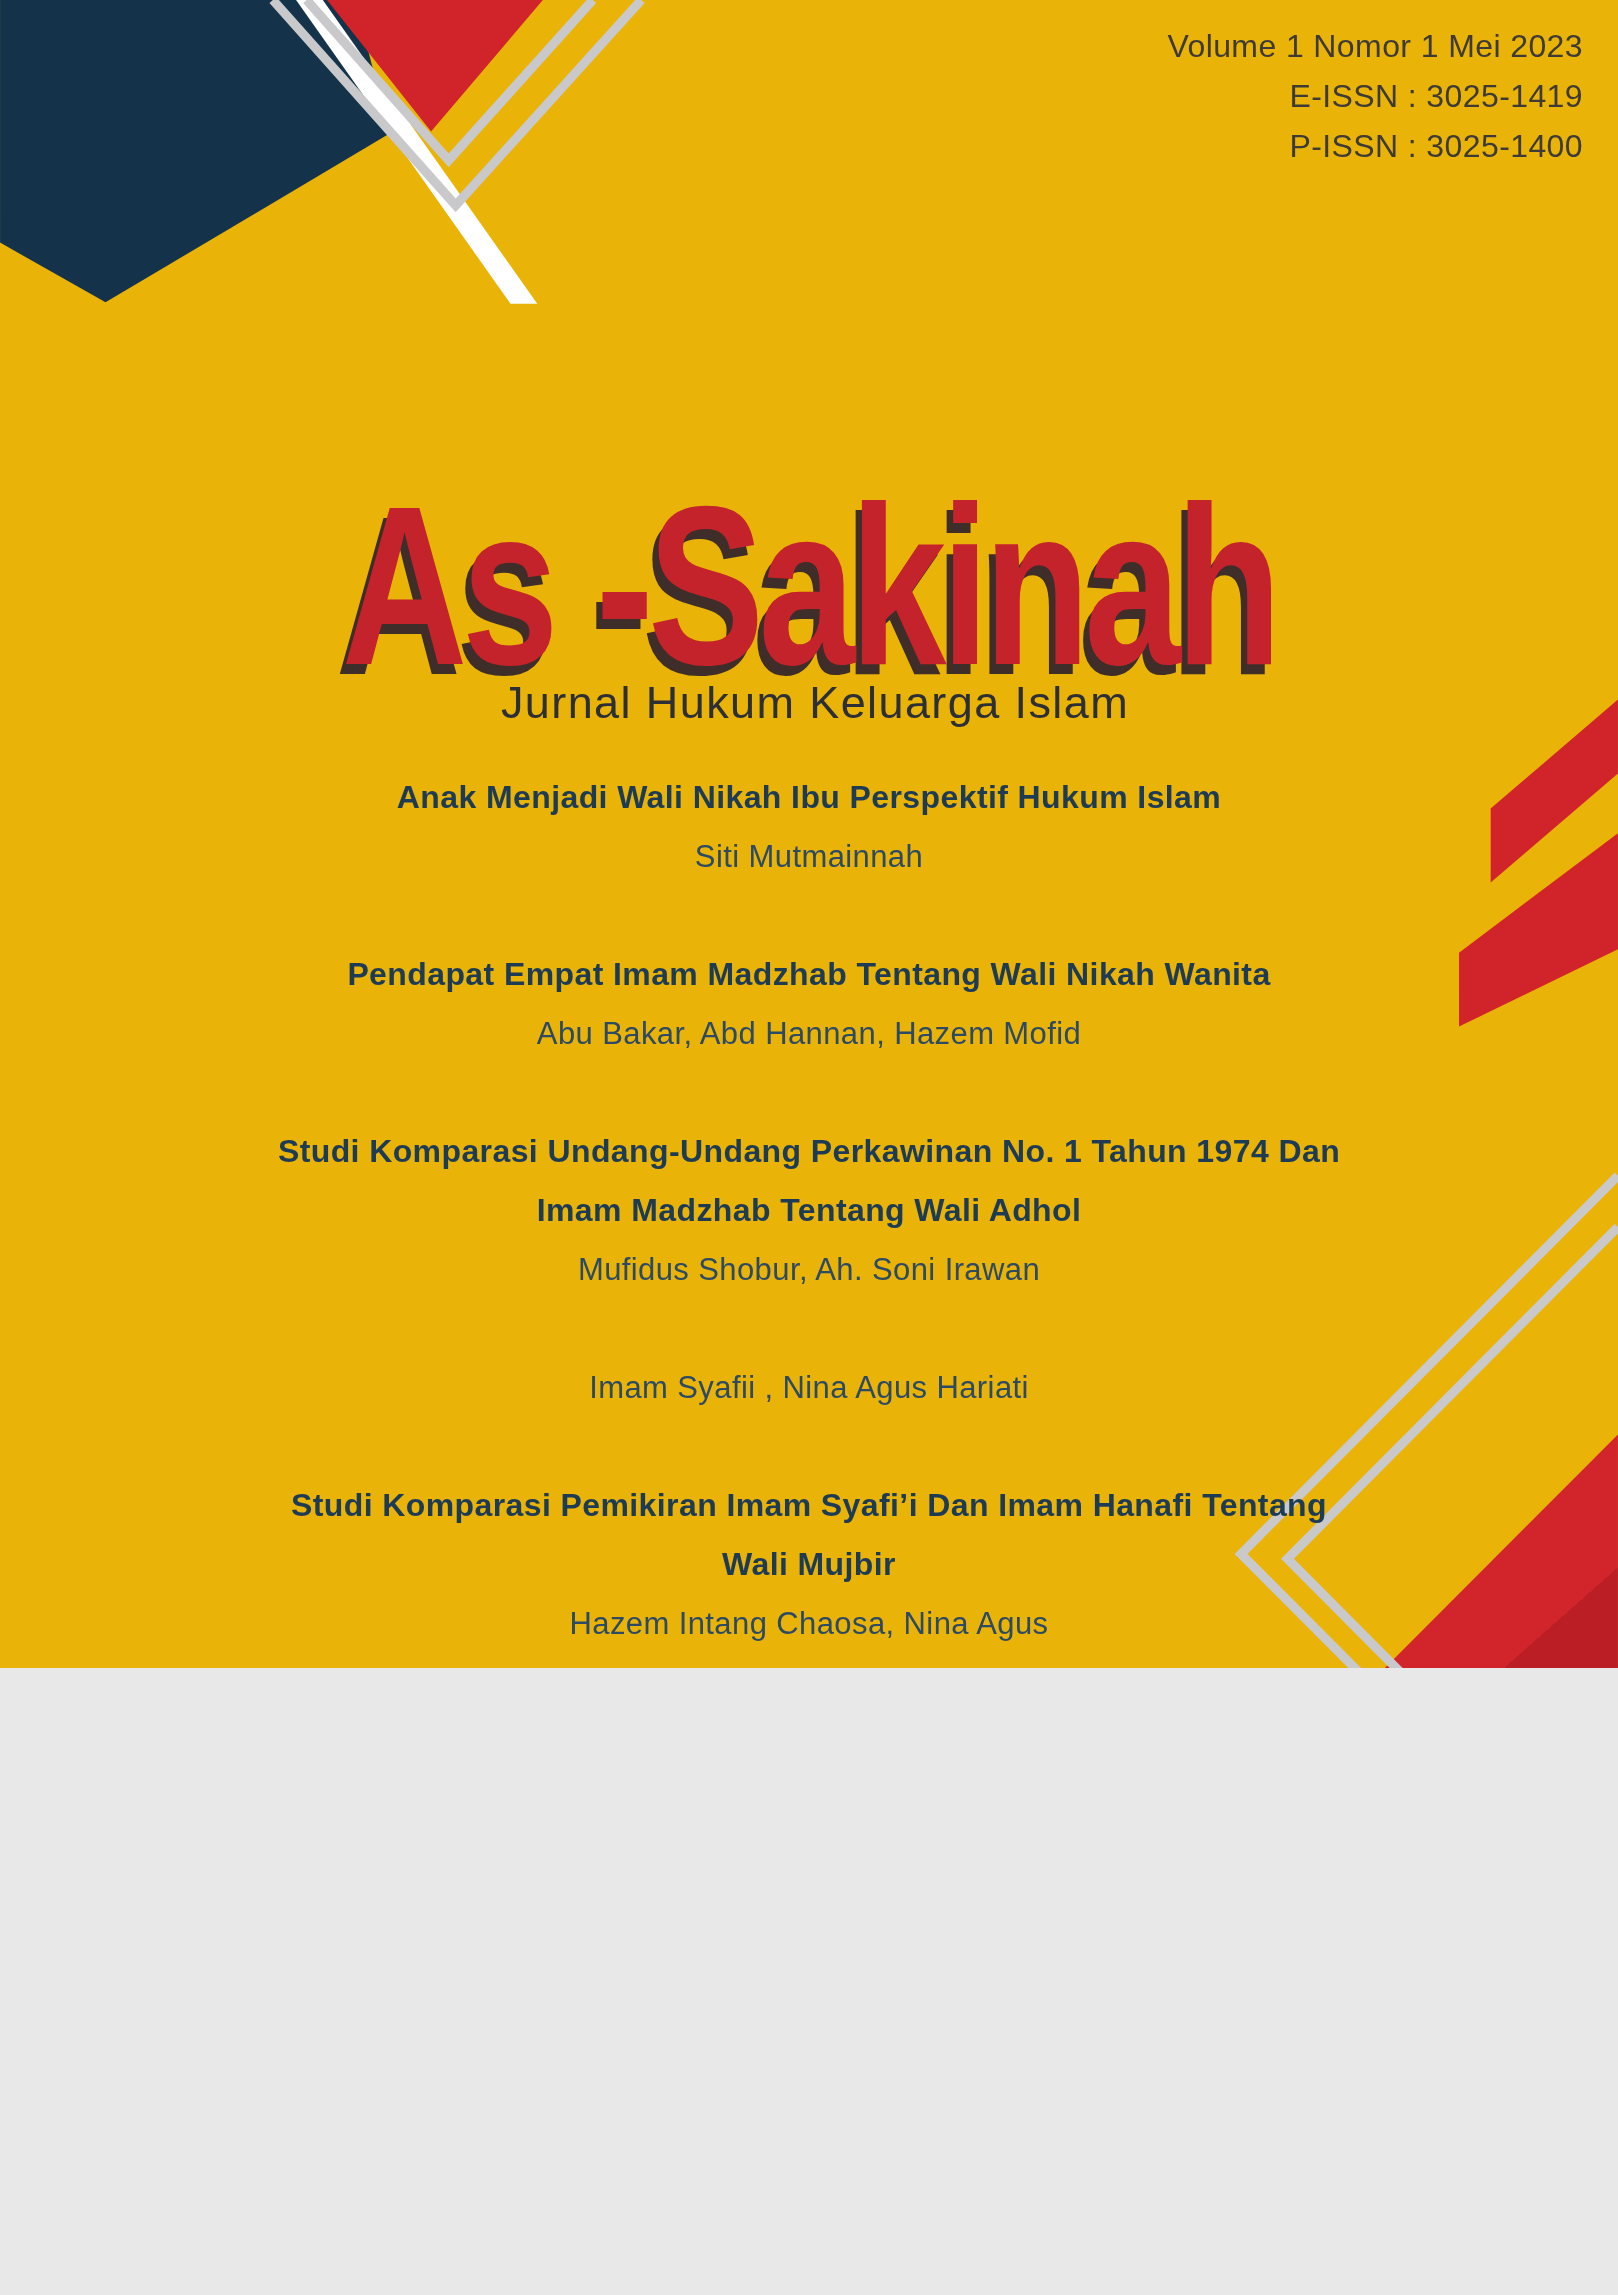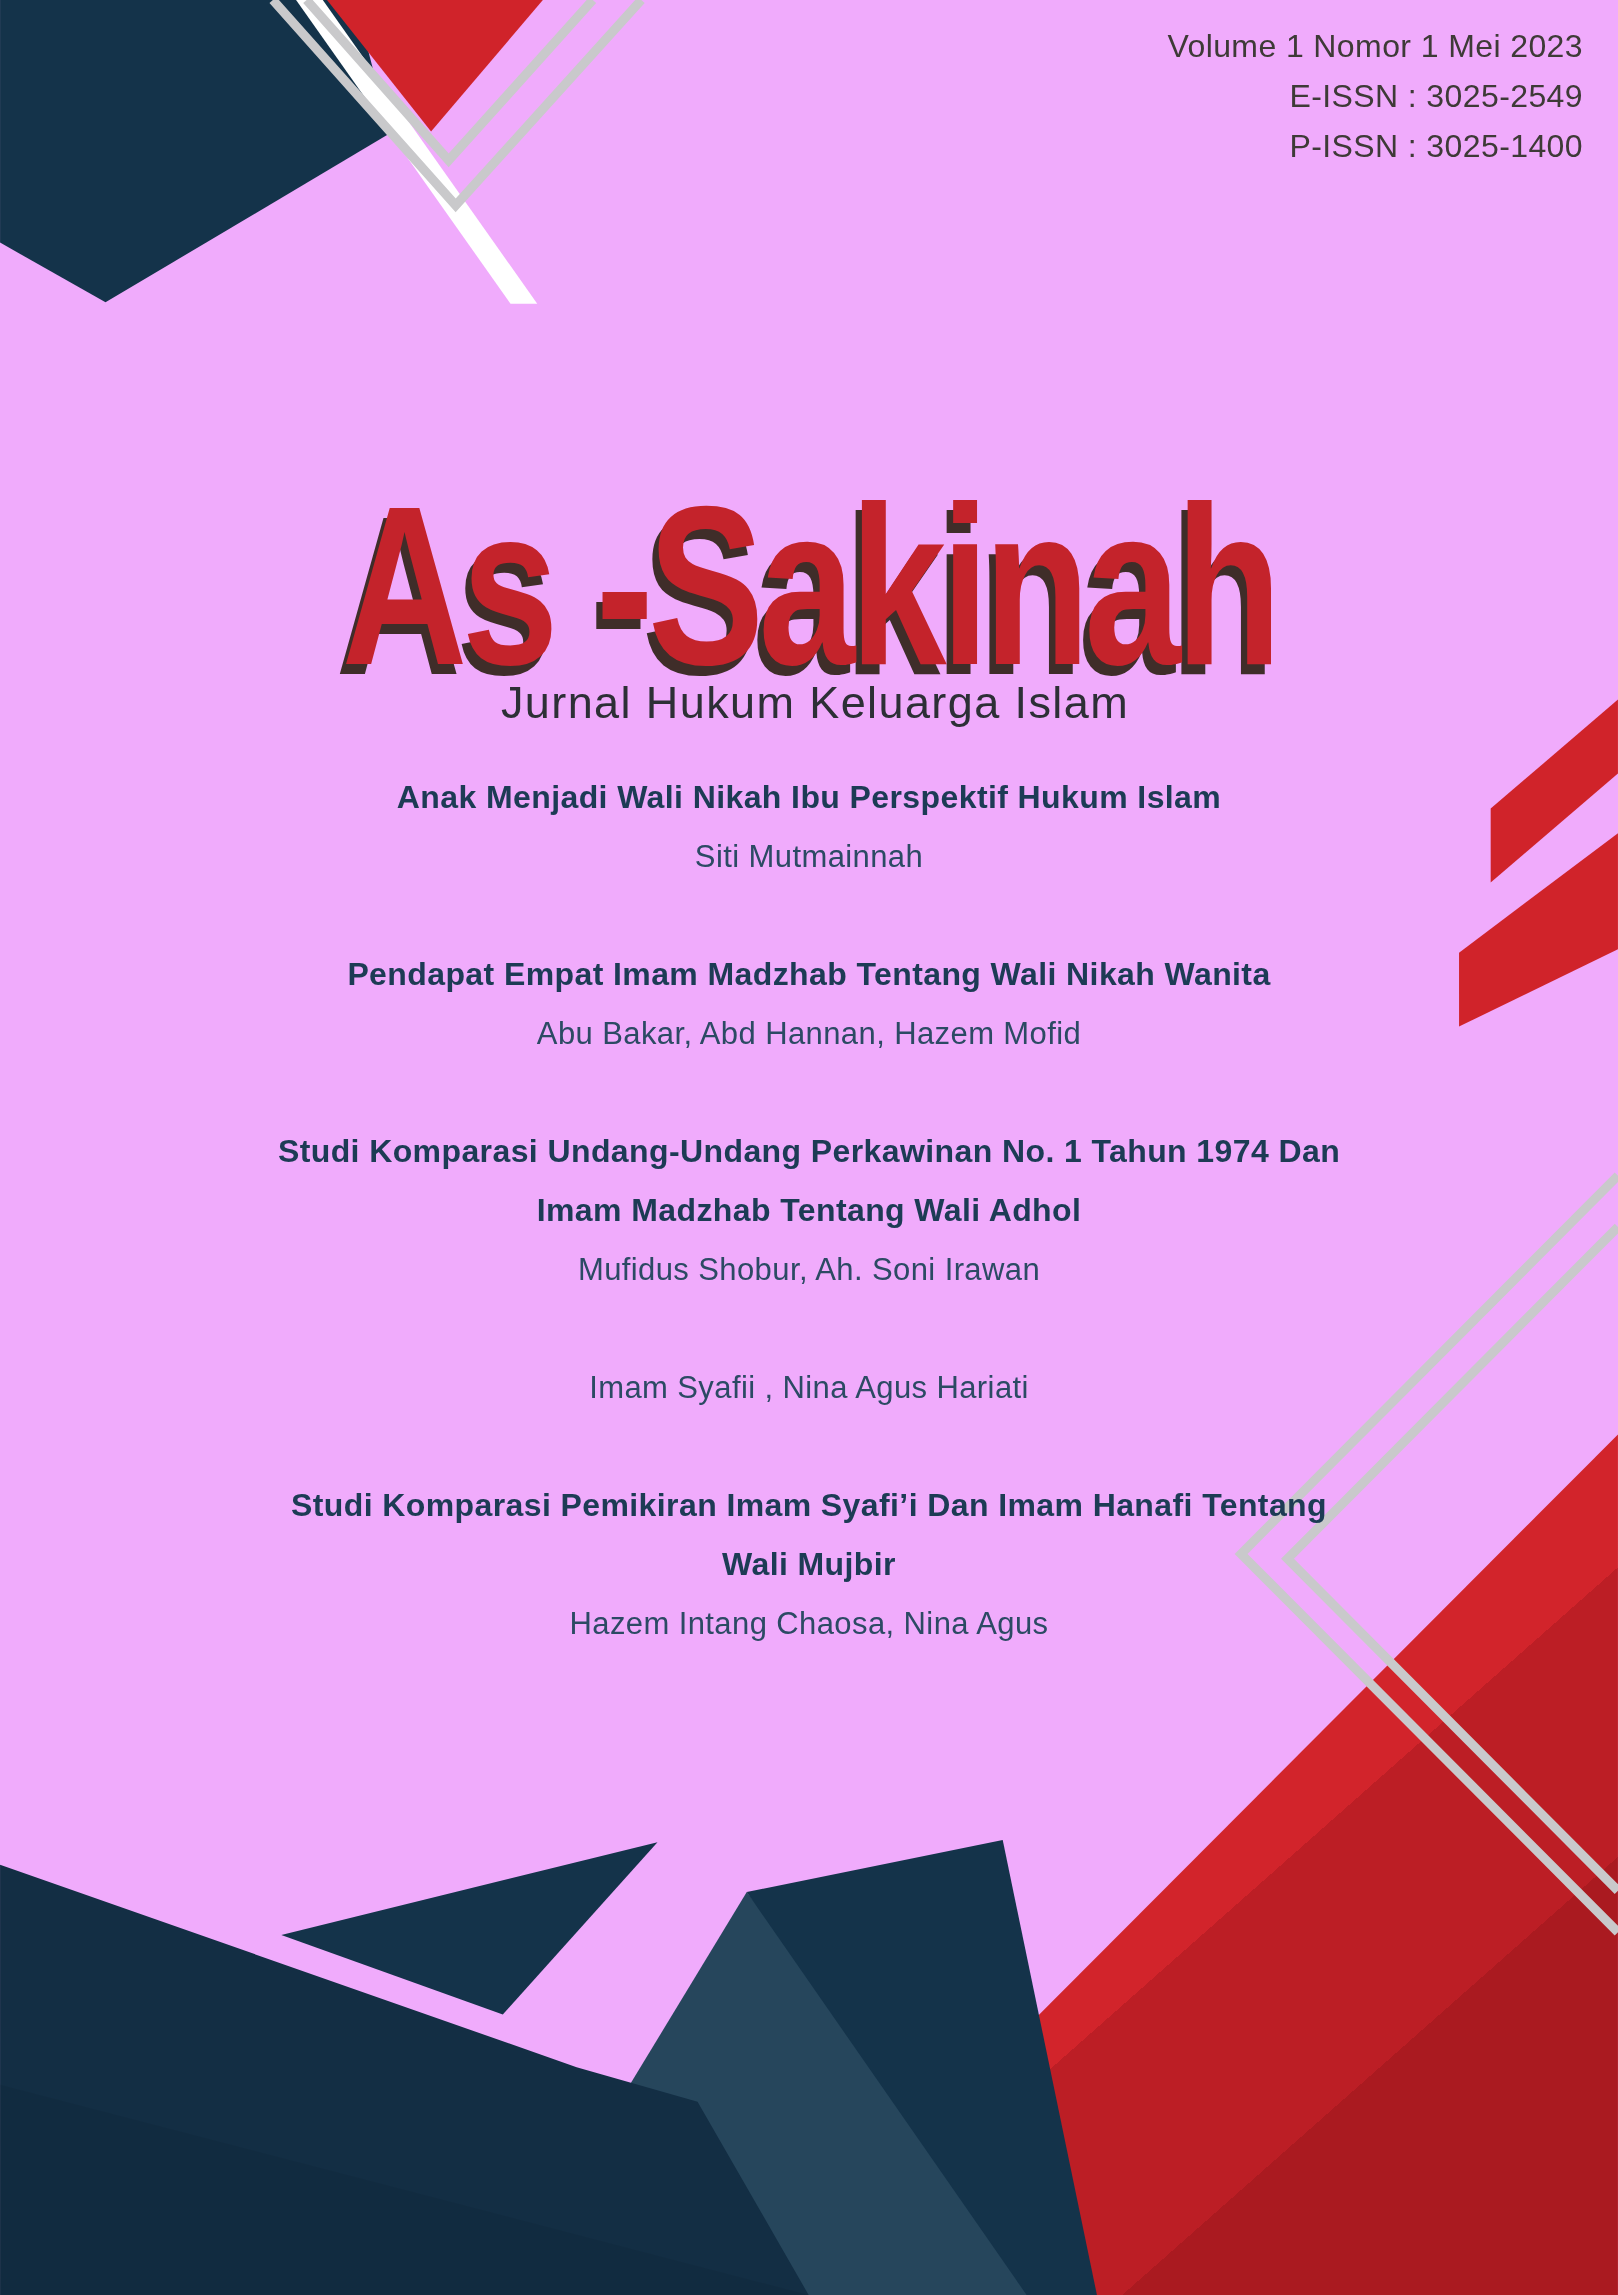--- a/index.html
+++ b/index.html
@@ -1,19 +1,19 @@
 <!DOCTYPE html>
 <html style="font-size:11.3px"><head>
 <meta charset="utf-8">
 <style>
   html,body{margin:0;padding:0;background:#e8e8e8;}
   .page{
     position:relative;
-    width:1618px;height:2295px;
-    background:#f0abfc;
+    width:1618px;height:1668px;
+    background:#eab308;
     overflow:hidden;
     font-family:"Liberation Sans", sans-serif;
   }
   .bg-art{position:absolute;left:0;top:0;width:1618px;height:2295px;}
 
   .issue-info{
     position:absolute;top:21px;right:35px;
     text-align:right;
     font-size:32px;line-height:50px;
     color:#3e3a37;
@@ -91,21 +91,21 @@
     <polyline points="2301,1745 1831,2217 2301,2689" fill="none" stroke-width="13" stroke="#c9c9cb"></polyline>
     <polygon points="1062,2691 1526,3264 714,3264" fill="#26465c"></polygon>
     <polygon points="1426,2617 1062,2691 1460,3264 1560,3264" fill="#14334a"></polygon>
     <polygon points="400,2752 935,2620 715,2865" fill="#14334a"></polygon>
     <polygon points="0,2652 820,2940 992,2989 1150,3264 0,3264" fill="#132e44"></polygon>
     <polygon points="0,2965 1150,3264 0,3264" fill="rgba(0,0,0,0.06)"></polygon>
   </svg>
 
   <div class="issue-info">
     <div>Volume 1 Nomor 1 Mei 2023</div>
-    <div>E-ISSN : 3025-2549</div>
+    <div>E-ISSN : 3025-1419</div>
     <div>P-ISSN : 3025-1400</div>
   </div>
 
   <div class="masthead-title">As -Sakinah</div>
   <div class="masthead-subtitle">Jurnal Hukum Keluarga Islam</div>
 
   <div class="articles">
     <div class="article">
       <p class="article-title">Anak Menjadi Wali Nikah Ibu Perspektif Hukum Islam</p>
       <p class="article-authors">Siti Mutmainnah</p>

